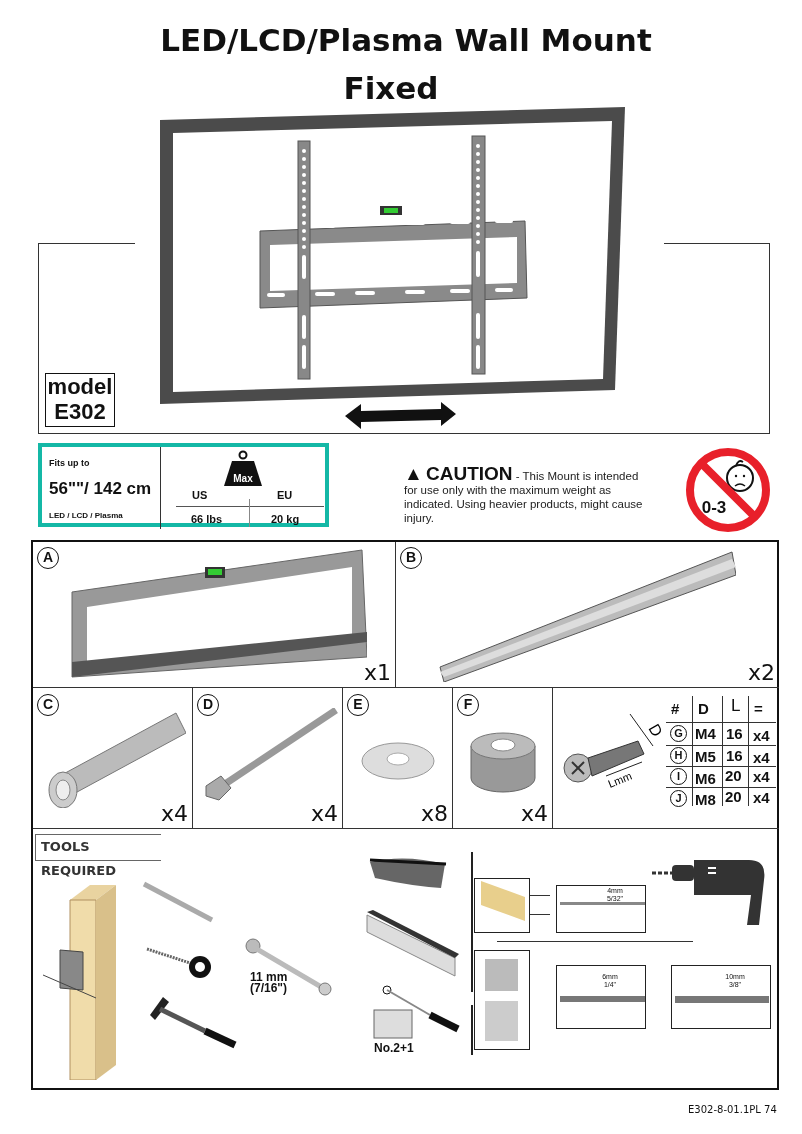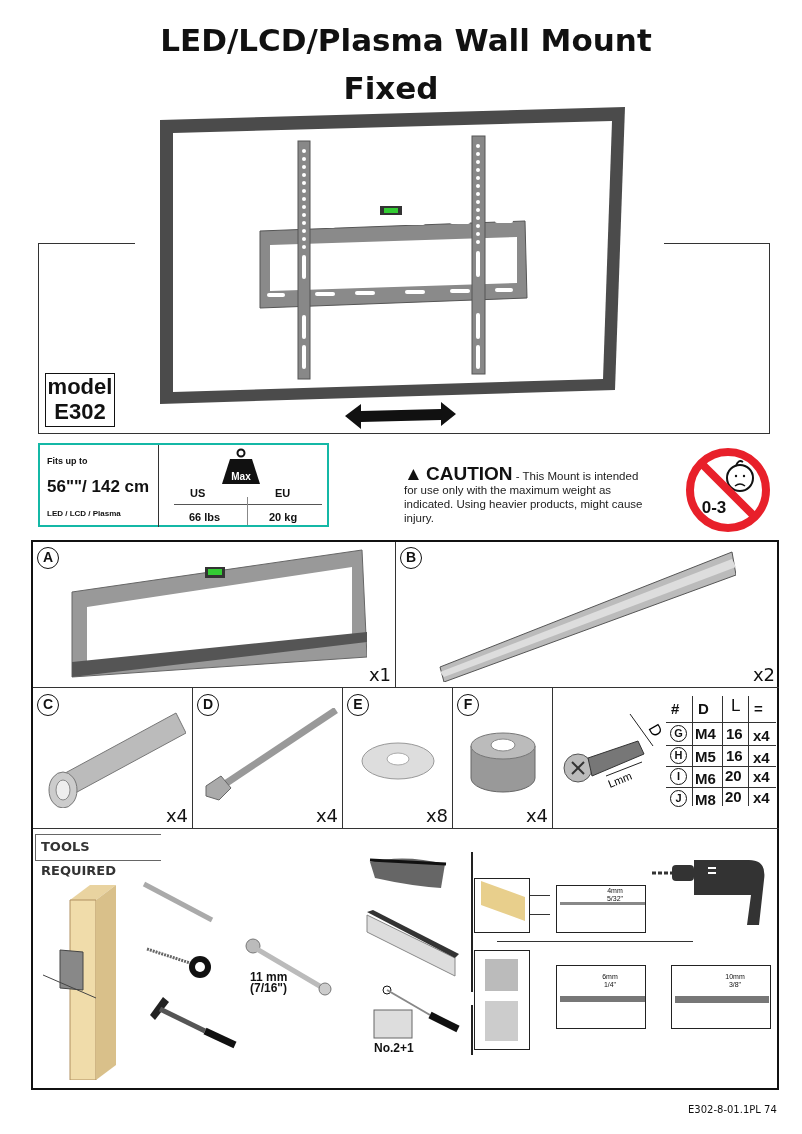--- a/index.html
+++ b/index.html
@@ -3,28 +3,28 @@
 <meta charset="utf-8">
 <style>
   * { box-sizing: border-box; margin: 0; padding: 0; }
   body { width: 802px; height: 1134px; background: #fff; position: relative; font-family: "DejaVu Sans", sans-serif; color: #111; overflow: hidden; }
   .abs { position: absolute; }
   .title { left: 0; width: 802px; text-align: center; font-weight: bold; font-size: 31px; letter-spacing: 0px; }
   .t1 { top: 22px; left: 5px; }
   .t2 { top: 70px; left: -10px; }
   .hero-line { background: #333; }
   .model-box { left: 45px; top: 373px; width: 70px; height: 54px; border: 1.5px solid #111; font-family: "Liberation Sans", sans-serif; font-weight: bold; font-size: 22px; line-height: 25px; text-align: center; }
-  .spec-box { left: 38px; top: 443px; width: 291px; height: 84px; border: 2px solid #14b8a6; font-family: "Liberation Sans", sans-serif; }
+  .spec-box { left: 38px; top: 443px; width: 291px; height: 84px; border: 4px solid #14b8a6; font-family: "Liberation Sans", sans-serif; }
   .spec-div { left: 118px; top: 0; width: 1px; height: 82px; background: #333; }
   .caution { left: 404px; top: 467px; width: 240px; font-family: Liberation Sans, sans-serif; font-size: 11.5px; line-height: 14px; color: #222; }
   .caution b { font-size: 19px; font-weight: bold; color: #111; }
   .parts { left: 31px; top: 540px; width: 748px; height: 550px; border: 2px solid #111; }
   .cell { position: absolute; border-right: 1px solid #333; border-bottom: 1px solid #333; }
   .badge { position: absolute; width: 22px; height: 22px; border-radius: 50%; border: 1.5px solid #111; font-family: "Liberation Sans", sans-serif; font-weight: bold; font-size: 14px; text-align: center; line-height: 19px; background: #fff; }
-  .qty { position: absolute; font-family: "DejaVu Sans", sans-serif; font-size: 18px; margin-top: 20px; }
+  .qty { position: absolute; font-family: "DejaVu Sans", sans-serif; font-size: 22px; margin-top: 20px; }
   .tbl { position: absolute; font-family: "Liberation Sans", sans-serif; font-weight: bold; font-size: 15px; }
   .tools-label { left: 35px; top: 834px; width: 126px; height: 27px; border: 1.5px solid #666; border-right: none; font-family: "DejaVu Sans", sans-serif; font-weight: bold; font-size: 13px; color: #333; line-height: 24px; padding-left: 5px; }
   .footer { left: 688px; top: 1104px; font-family: "DejaVu Sans", sans-serif; font-size: 10px; }
   .small { font-family: "Liberation Sans", sans-serif; font-weight: bold; font-size: 12px; text-align: center; line-height: 10px; }
   .drill-box { position: absolute; border: 1.5px solid #222; background: #fff; }
   .dlabel { position: absolute; font-family: "Liberation Sans", sans-serif; font-size: 7px; text-align: center; line-height: 8px; }
 </style>
 </head>
 <body>
 

